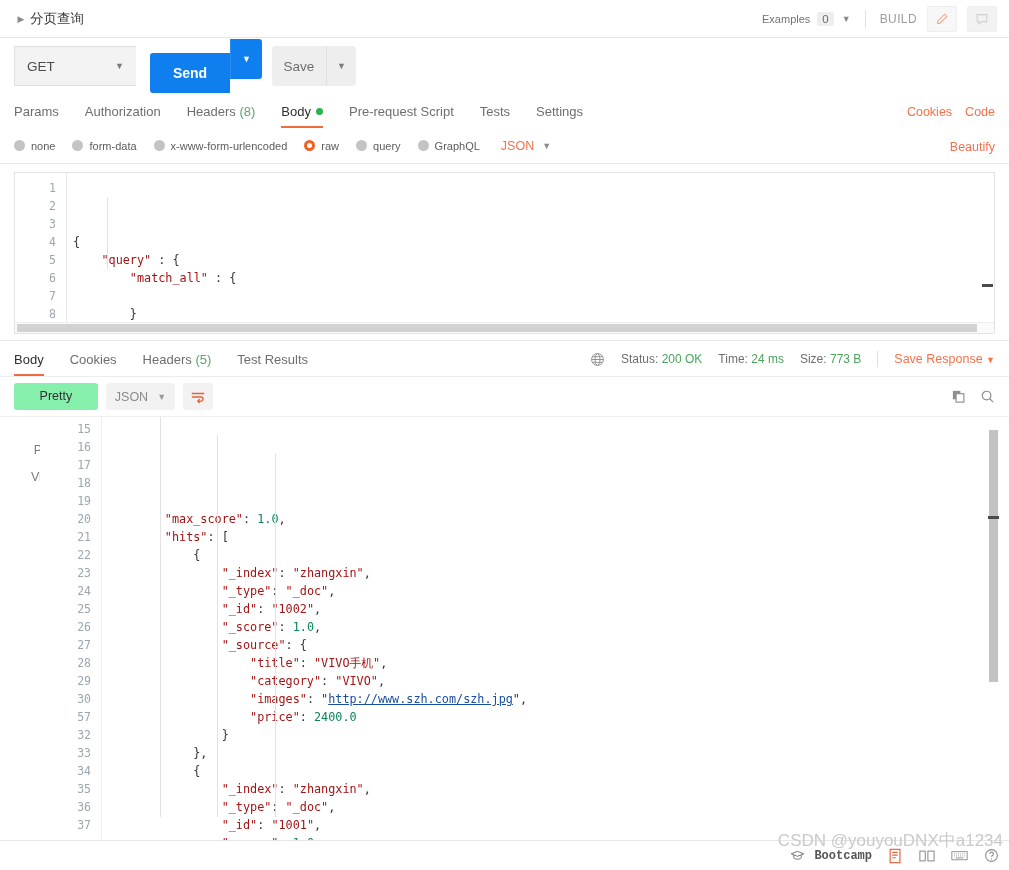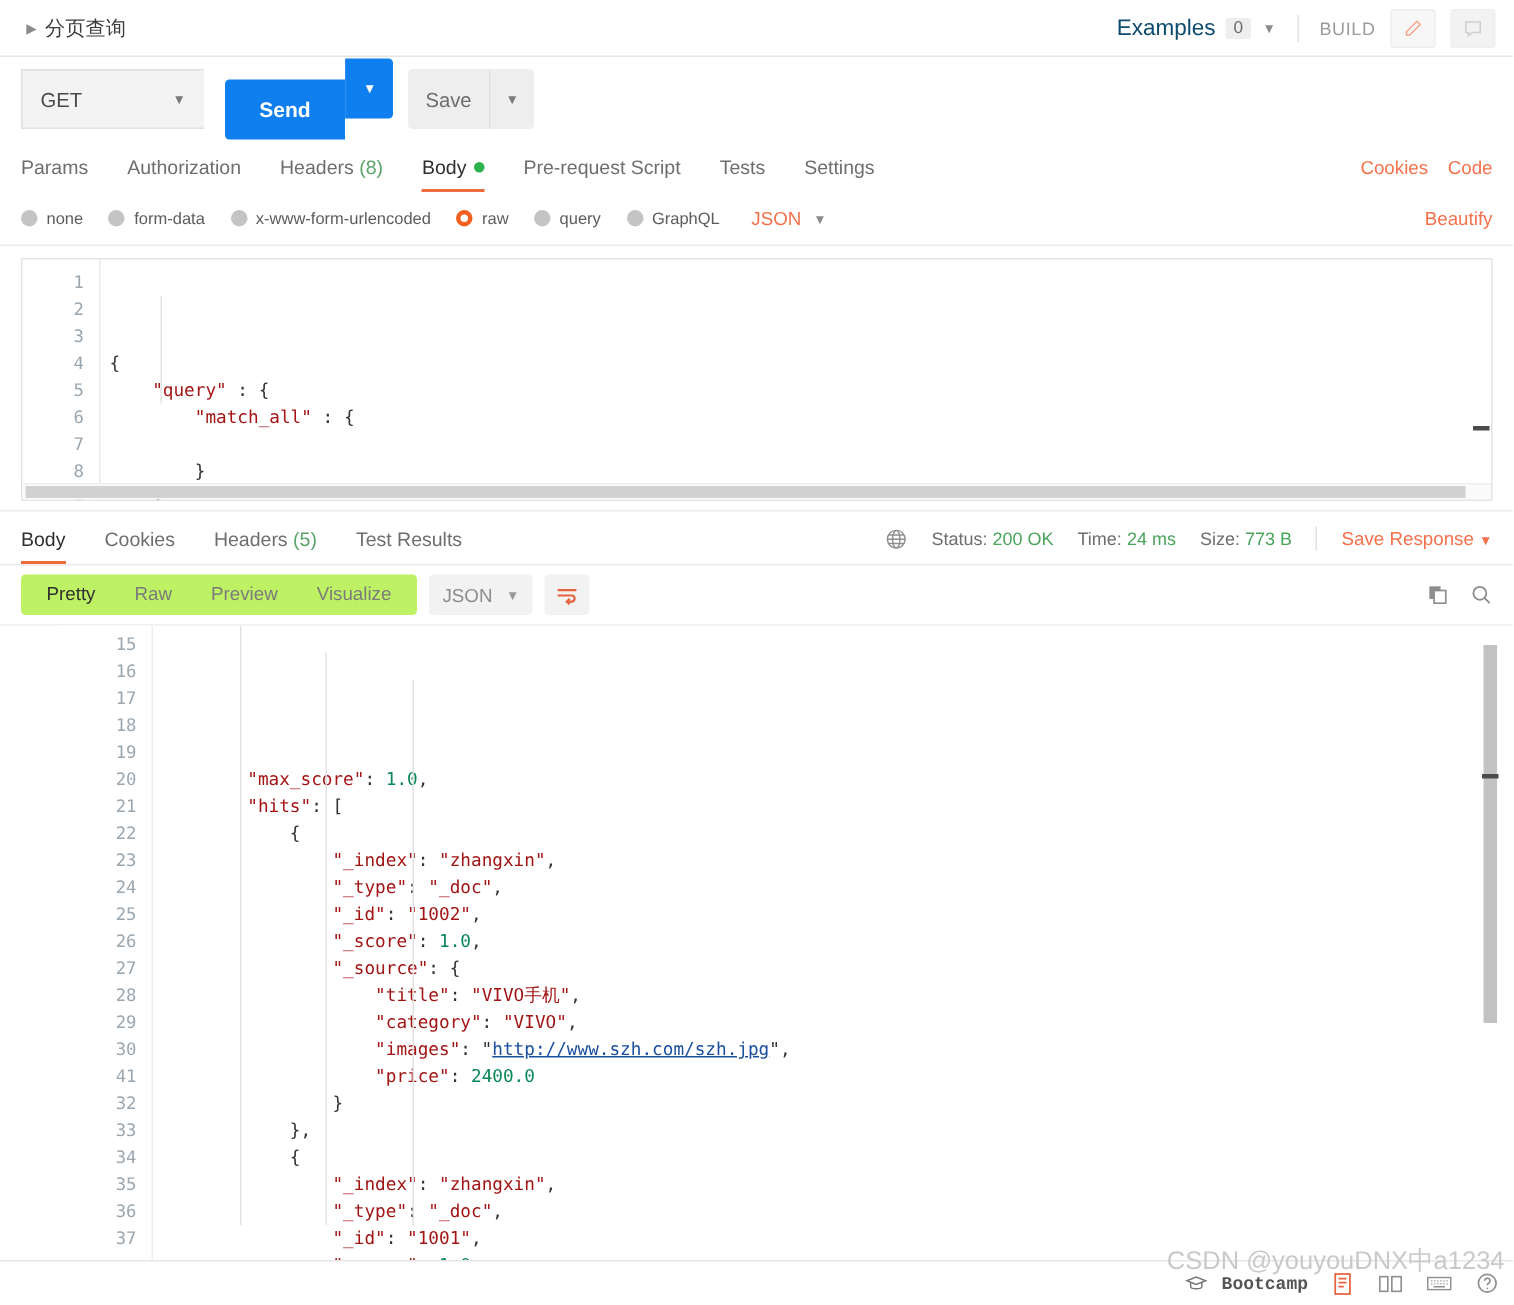--- a/index.html
+++ b/index.html
@@ -29,21 +29,21 @@
     width: 14px; color: #8c8c8c; font-size: 9px;
     display: flex; align-items: center; justify-content: center;
   }
   .req-title {
     font-size: 13.5px; color: #3b3b3b; margin-left: 2px;
     white-space: nowrap;
   }
   .titlebar-right {
     margin-left: auto; display: flex; align-items: center; gap: 0;
   }
-  .examples-label { font-size: 15px; color: #0c4a6e; }
+  .examples-label { font-size: 11px; color: #737373; }
   .examples-count {
     margin-left: 7px; background: #eeeeee; color: #6b6b6b;
     font-size: 11.5px; border-radius: 2px; padding: 1px 5px;
   }
   .caret-down {
     margin-left: 8px; color: #8c8c8c; font-size: 9px;
   }
   .vdiv { width: 1px; height: 18px; background: #e2e2e2; margin: 0 14px; }
   .build-label { font-size: 12px; color: #9b9b9b; letter-spacing: .4px; }
   .icon-btn {
@@ -219,22 +219,22 @@
   .globe-icon { margin-left: 0; display: flex; align-items: center; }
   .save-resp { font-size: 12.5px; color: #f4714b; margin-left: 16px; }
   .meta-divider { width: 1px; height: 16px; background: #e0e0e0; margin-left: 16px; }
 
   .resp-toolbar {
     flex: 0 0 40px; height: 40px;
     display: flex; align-items: center;
     padding: 0 14px; border-top: 1px solid #ececec;
   }
   .seg {
-    display: flex; align-items: center; background: #bef264; border-radius: 3px;
-    height: 27px; padding: 0 4px;
+    display: flex; align-items: center; background: #86efac; border-radius: 3px;
+    height: 27px; padding: 0 4px; flex-direction: column;
   }
   .seg .item {
     font-size: 12.5px; color: #7b7b7b; padding: 0 13px; line-height: 27px;
   }
   .seg .item.active { color: #2f2f2f; }
   .seg2 {
     display: flex; align-items: center; background: #f2f2f2; border-radius: 3px;
     height: 27px; padding: 0 9px; margin-left: 8px; gap: 9px;
   }
   .seg2 .lbl { font-size: 12.5px; color: #8c8c8c; }
@@ -460,21 +460,21 @@
           <div>21</div>
           <div>22</div>
           <div>23</div>
           <div>24</div>
           <div>25</div>
           <div>26</div>
           <div>27</div>
           <div>28</div>
           <div>29</div>
           <div>30</div>
-          <div>41</div>
+          <div>57</div>
           <div>32</div>
           <div>33</div>
           <div>34</div>
           <div>35</div>
           <div>36</div>
           <div>37</div>
         </div>
       <div class="code" id="resp-code">
         <div class="indent-guide" style="left:58px; top:0; height:400px;"></div>
         <div class="indent-guide" style="left:115px; top:18px; height:382px;"></div>

